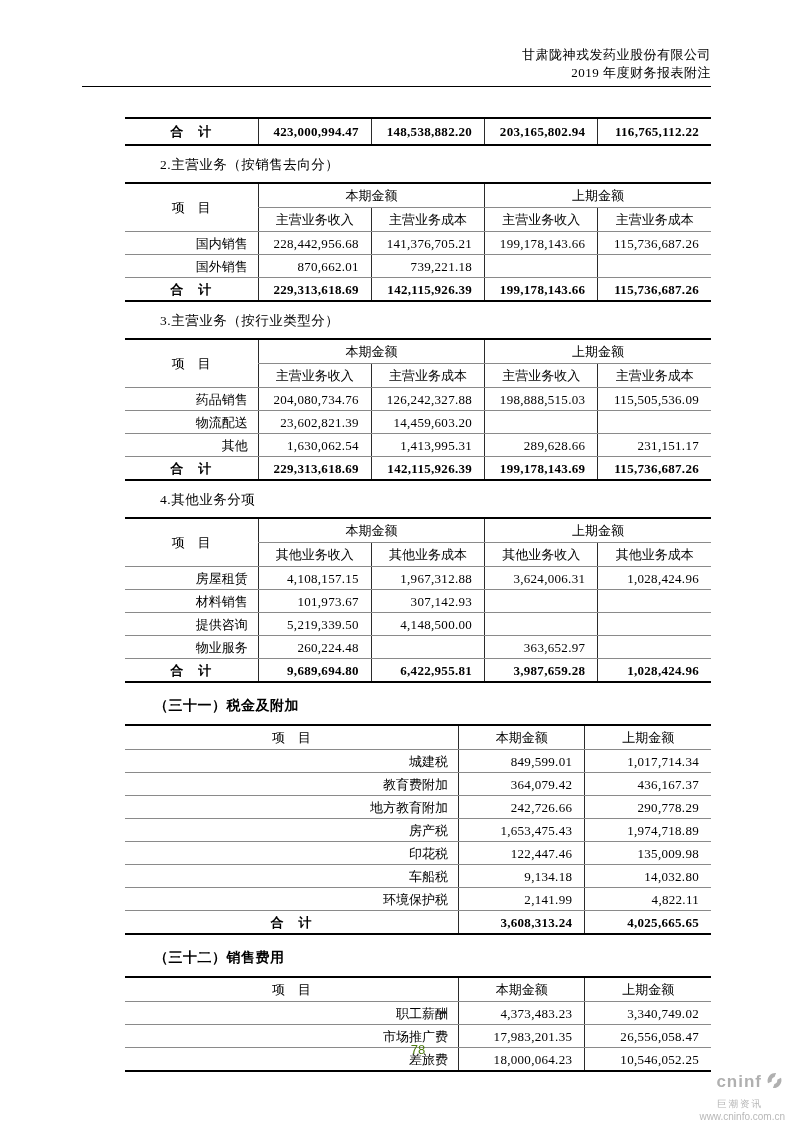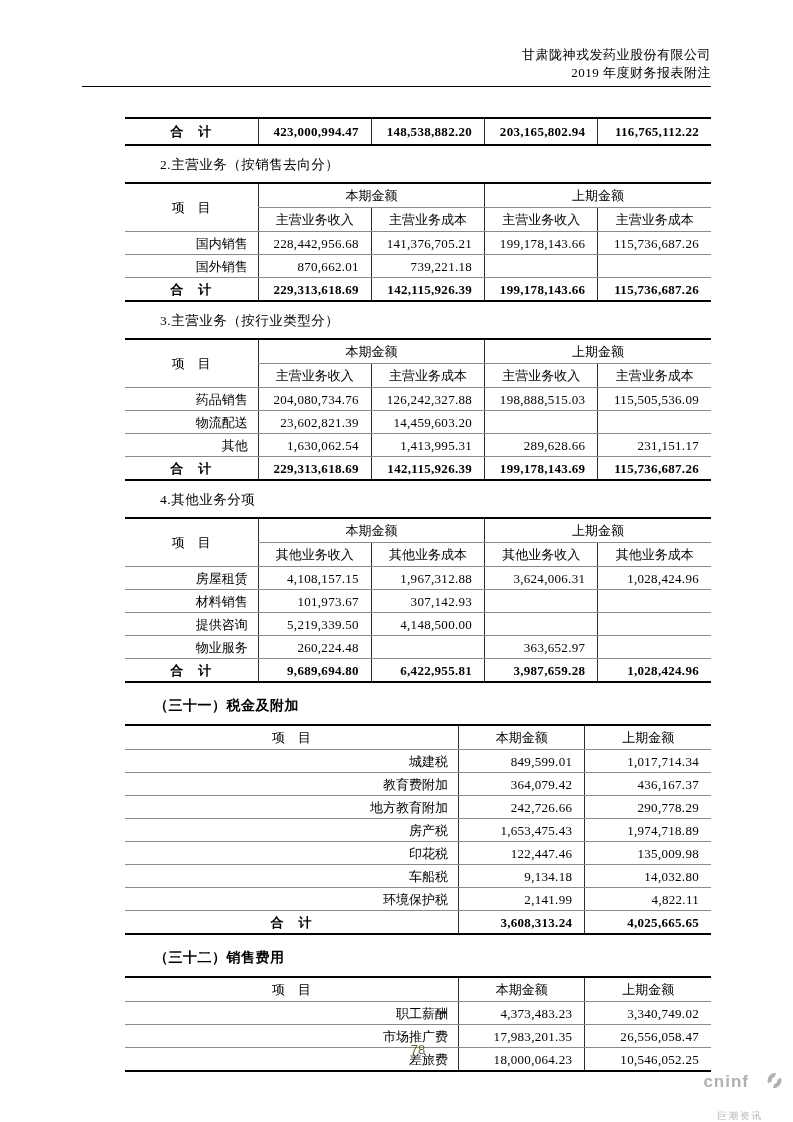--- a/index.html
+++ b/index.html
@@ -87,28 +87,28 @@
     color: #4d7c0f;
   }
   .logo {
     position: absolute;
     top: 1070px; right: 8px;
     text-align: right;
     color: #b5b5b5;
     font-family: "Liberation Sans", sans-serif;
     line-height: 1.1;
   }
-  .logo-top { display: flex; align-items: center; justify-content: flex-end; gap: 15px; }
+  .logo-top { display: flex; align-items: center; justify-content: flex-end; gap: 2px; }
   .logo-brand {
     font-weight: bold;
     font-size: 17px;
     letter-spacing: 1px;
     color: #b0b0b0;
   }
-  .logo-sub { font-size: 9.5px; letter-spacing: 2px; margin-top: 16px; margin-right: 22px; }
+  .logo-sub { font-size: 9.5px; letter-spacing: 2px; margin-top: 4px; margin-right: 22px; }
   .logo-url { font-size: 10px; margin-top: 2px; color: #b8b8b8; }
 </style>
 </head>
 <body>
 
 <div class="page-header">
   <span class="company">甘肃陇神戎发药业股份有限公司</span>
   <span class="doctitle">2019 年度财务报表附注</span>
 </div>
 

